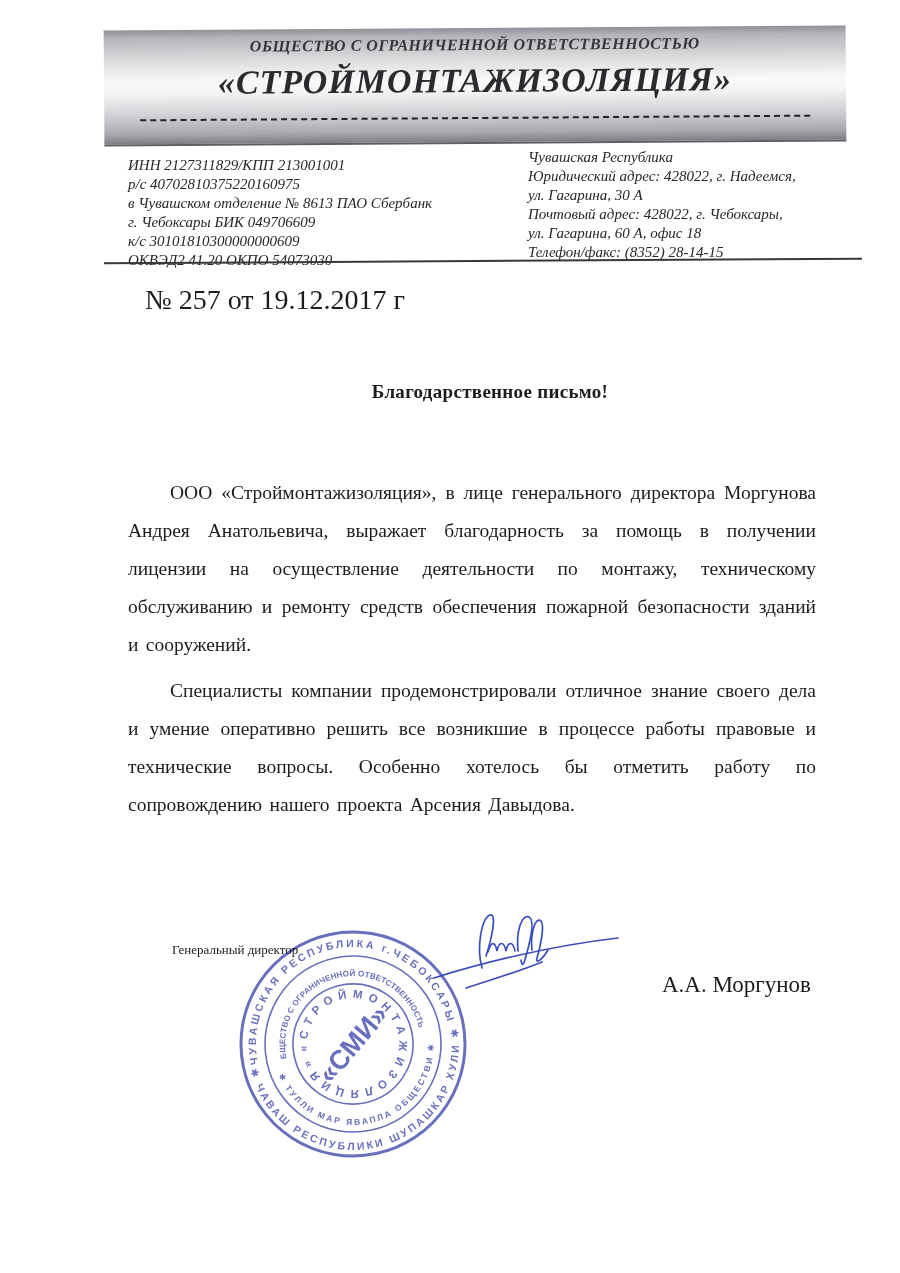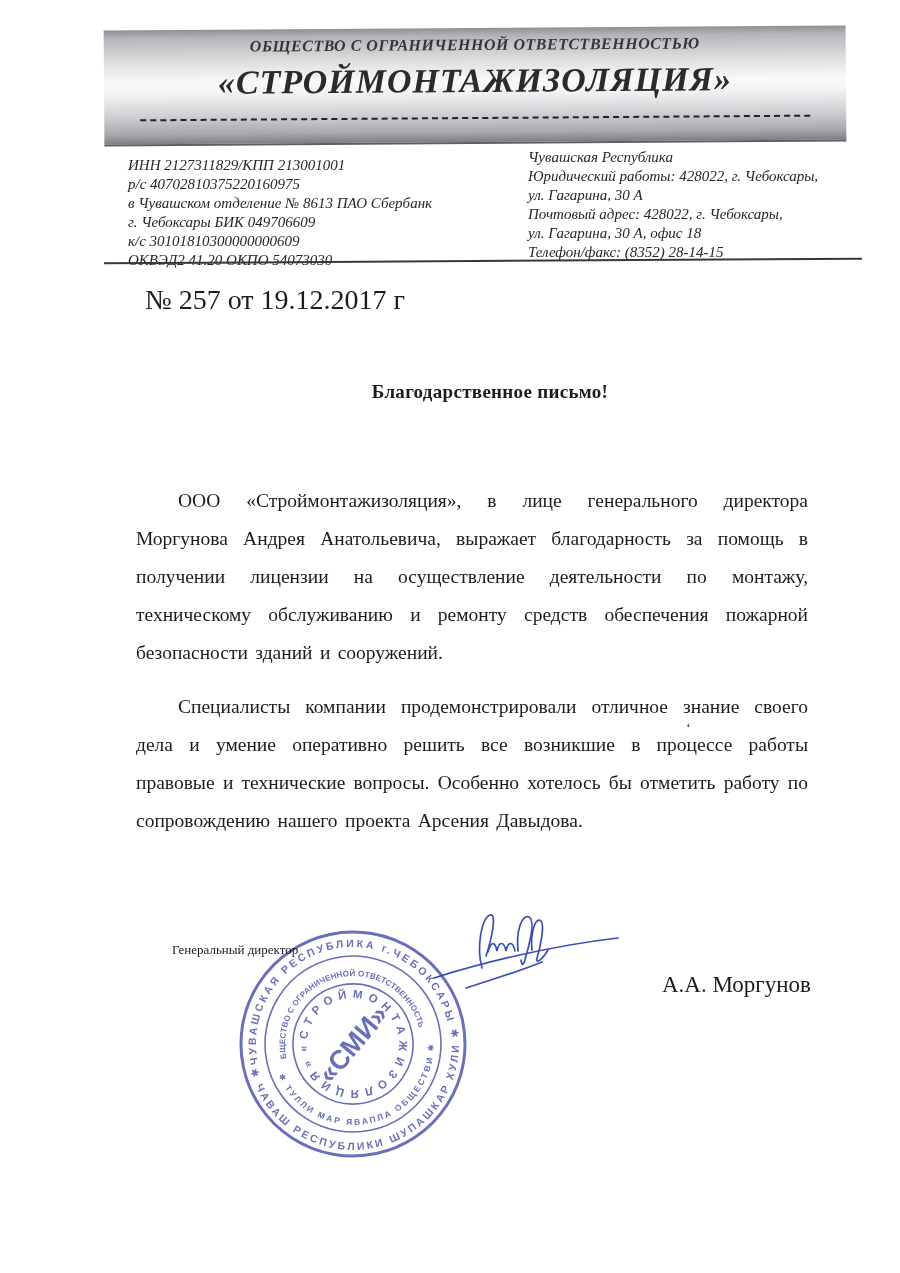--- a/index.html
+++ b/index.html
@@ -53,21 +53,21 @@
   .title{
     left:120px;top:381px;width:740px;text-align:center;
     font-size:19px;font-weight:bold;letter-spacing:.3px;
   }
   .body-text{
     left:120px;top:466px;width:704px;
     font-size:19.5px;line-height:38px;
     text-align:justify;word-spacing:2.5px;
     z-index:1;
   }
-  .body-text p{margin:16px;text-indent:42px;}
+  .body-text p{margin:8px;text-indent:42px;}
   .artifact{left:686px;top:720px;font-size:15px;color:#3a3a3e;}
 
   
   .sig-label{left:136px;top:942px;font-size:13px;z-index:1;margin-left:36px;}
   .sig-name{left:662px;top:972px;font-size:23px;z-index:1;}
 
   .signature-svg{left:418px;top:888px;width:260px;height:130px;z-index:3;}
   .stamp-svg{
     left:233px;top:924px;width:240px;height:240px;
     transform:rotate(-12deg);
@@ -88,24 +88,24 @@
   <div>ИНН 2127311829/КПП 213001001</div>
   <div>р/с 40702810375220160975</div>
   <div>в Чувашском отделение № 8613 ПАО Сбербанк</div>
   <div>г. Чебоксары  БИК 049706609</div>
   <div>к/с 30101810300000000609</div>
   <div>ОКВЭД2 41.20 ОКПО 54073030</div>
 </div>
 
 <div class="abs req req-right">
   <div>Чувашская Республика</div>
-  <div>Юридический работы: 428022, г. Чебоксары,</div>
+  <div>Юридический адрес: 428022, г. Надеемся,</div>
   <div>ул. Гагарина, 30 А</div>
   <div>Почтовый адрес: 428022, г. Чебоксары,</div>
-  <div>ул. Гагарина, 30 А, офис 18</div>
+  <div>ул. Гагарина, 60 А, офис 18</div>
   <div>Телефон/факс: (8352) 28-14-15</div>
 </div>
 
 <div class="abs rule"></div>
 
 <div class="abs ref-line">№ 257 от 19.12.2017 г</div>
 
 <div class="abs title">Благодарственное письмо!</div>
 
 <div class="abs body-text">

